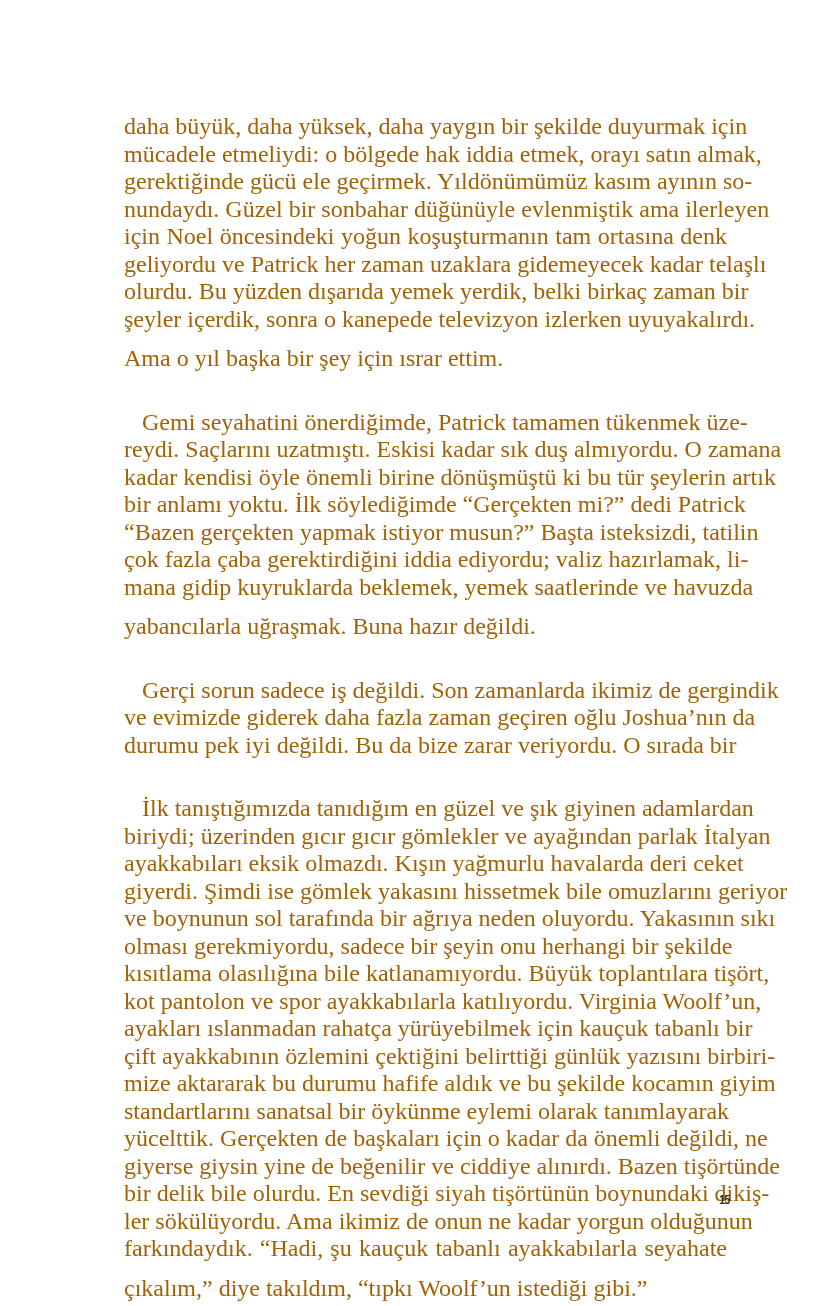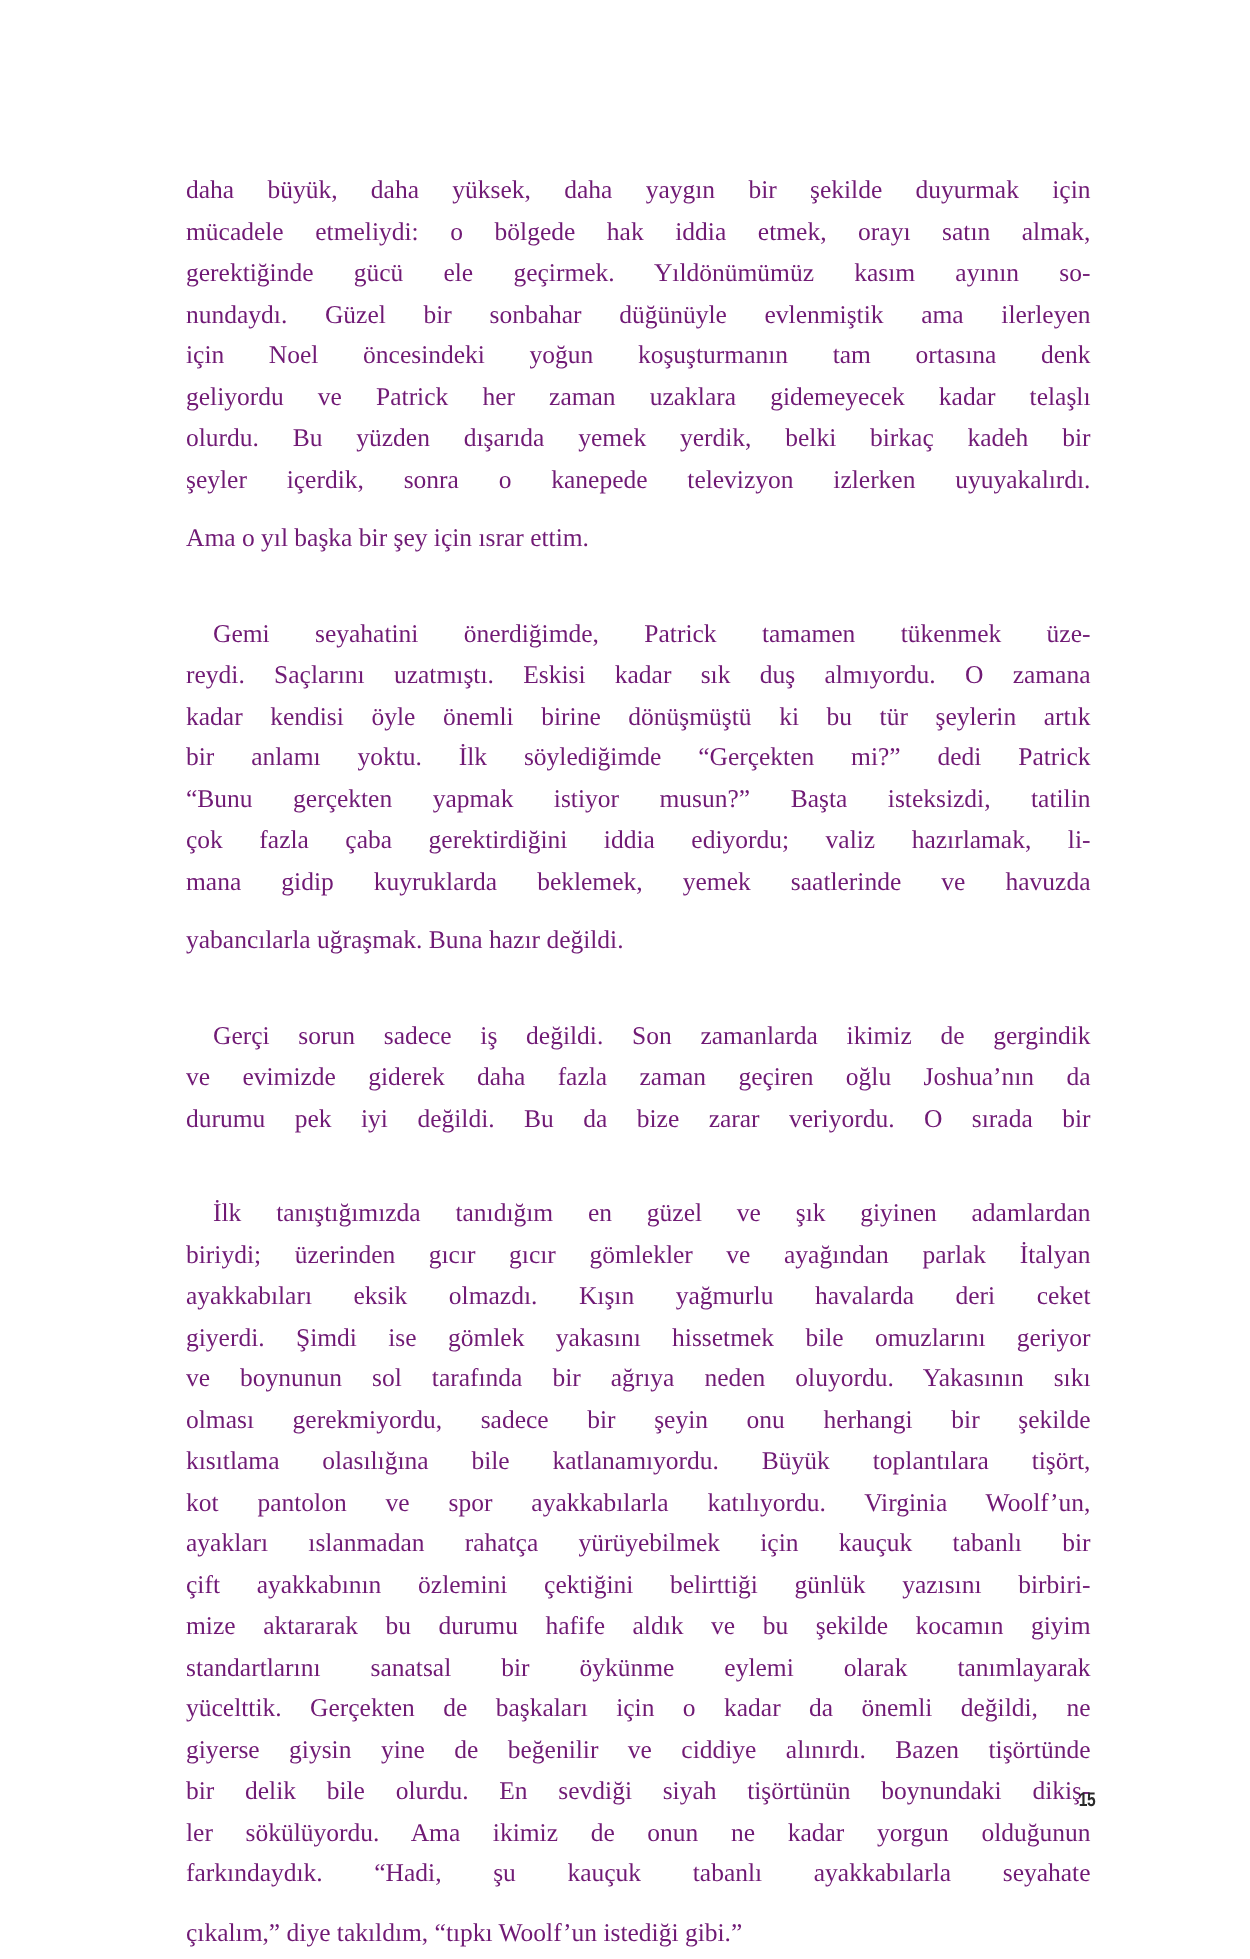--- a/index.html
+++ b/index.html
@@ -19,23 +19,23 @@
       width: 833px;
       height: 1306px;
       background: #ffffff;
     }
     .text-block {
       position: absolute;
       left: 124px;
       top: 113px;
       width: 603px;
       font-family: "Liberation Serif", "DejaVu Serif", serif;
-      font-size: 17px;
+      font-size: 24px;
       line-height: 27.5px;
-      color: #701a75;
+      color: #a16207;
     }
     .line {
       display: block;
       height: 27.5px;
       white-space: nowrap;
       text-align: justify;
       text-align-last: justify;
       overflow: visible;
     }
     .line.last {
@@ -67,31 +67,31 @@
 <div class="page">
   <div class="text-block">
 
     <div>
       <span class="line">daha büyük, daha yüksek, daha yaygın bir şekilde duyurmak için</span>
       <span class="line">mücadele etmeliydi: o bölgede hak iddia etmek, orayı satın almak,</span>
       <span class="line">gerektiğinde gücü ele geçirmek. Yıldönümümüz kasım ayının so-</span>
       <span class="line">nundaydı. Güzel bir sonbahar düğünüyle evlenmiştik ama ilerleyen</span>
       <span class="line">için Noel öncesindeki yoğun koşuşturmanın tam ortasına denk</span>
       <span class="line">geliyordu ve Patrick her zaman uzaklara gidemeyecek kadar telaşlı</span>
-      <span class="line">olurdu. Bu yüzden dışarıda yemek yerdik, belki birkaç kadeh bir</span>
+      <span class="line">olurdu. Bu yüzden dışarıda yemek yerdik, belki birkaç zaman bir</span>
       <span class="line">şeyler içerdik, sonra o kanepede televizyon izlerken uyuyakalırdı.</span>
       <span class="line last">Ama o yıl başka bir şey için ısrar ettim.</span>
     </div>
 
     <div>
       <span class="line indent">Gemi seyahatini önerdiğimde, Patrick tamamen tükenmek üze-</span>
       <span class="line">reydi. Saçlarını uzatmıştı. Eskisi kadar sık duş almıyordu. O zamana</span>
       <span class="line">kadar kendisi öyle önemli birine dönüşmüştü ki bu tür şeylerin artık</span>
       <span class="line">bir anlamı yoktu. İlk söylediğimde “Gerçekten mi?” dedi Patrick</span>
-      <span class="line">“Bunu gerçekten yapmak istiyor musun?” Başta isteksizdi, tatilin</span>
+      <span class="line">“Bazen gerçekten yapmak istiyor musun?” Başta isteksizdi, tatilin</span>
       <span class="line">çok fazla çaba gerektirdiğini iddia ediyordu; valiz hazırlamak, li-</span>
       <span class="line">mana gidip kuyruklarda beklemek, yemek saatlerinde ve havuzda</span>
       <span class="line last">yabancılarla uğraşmak. Buna hazır değildi.</span>
     </div>
 
     <div>
       <span class="line indent">Gerçi sorun sadece iş değildi. Son zamanlarda ikimiz de gergindik</span>
       <span class="line">ve evimizde giderek daha fazla zaman geçiren oğlu Joshua’nın da</span>
       <span class="line">durumu pek iyi değildi. Bu da bize zarar veriyordu. O sırada bir</span>
     </div>

